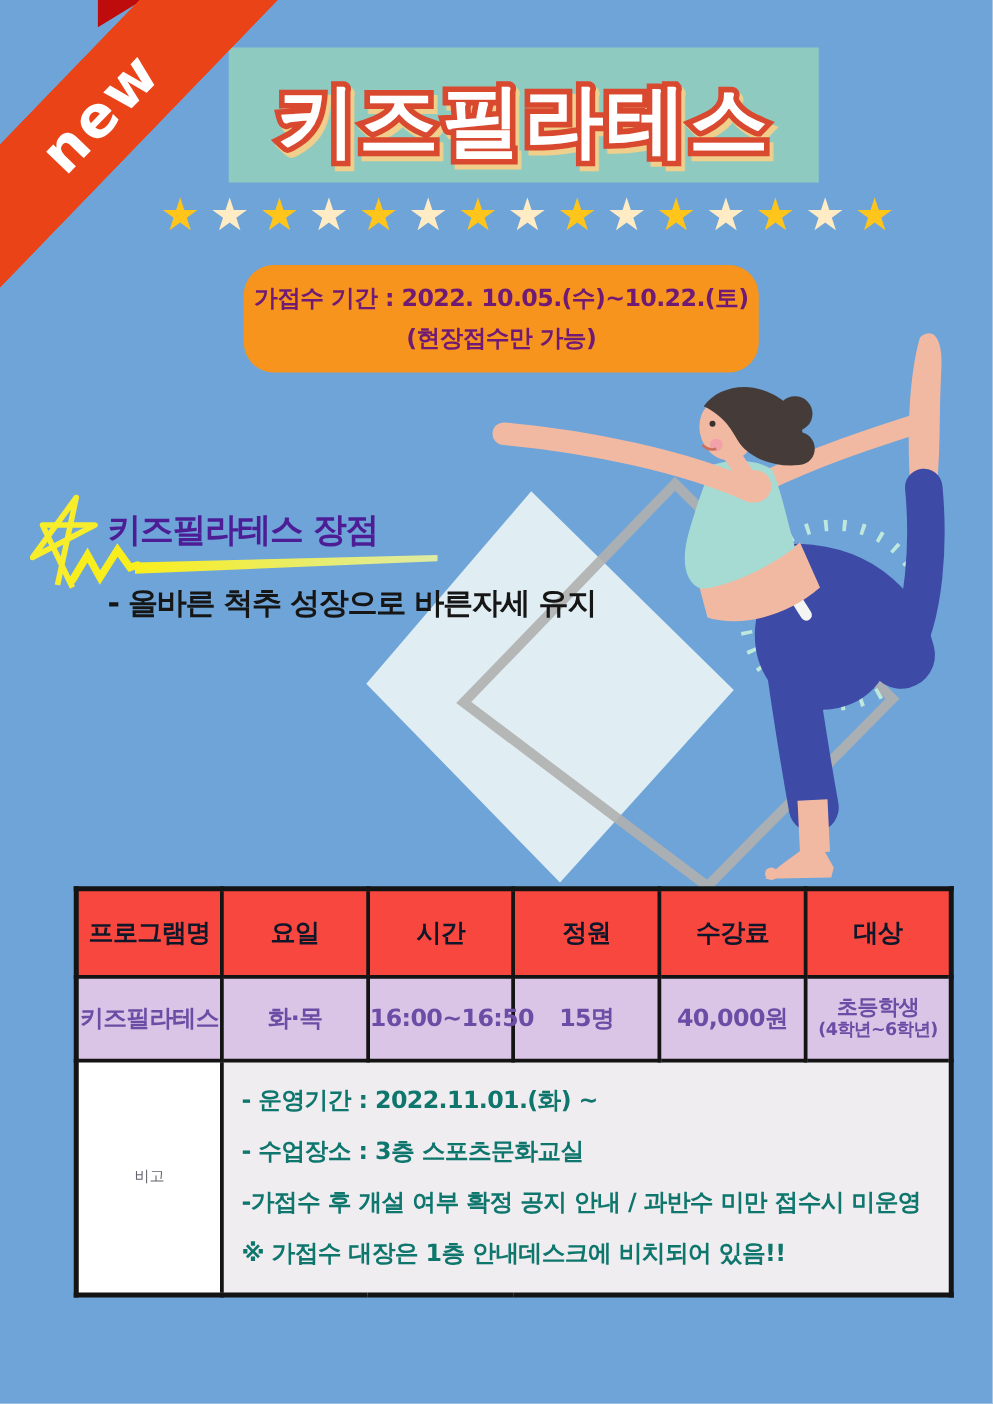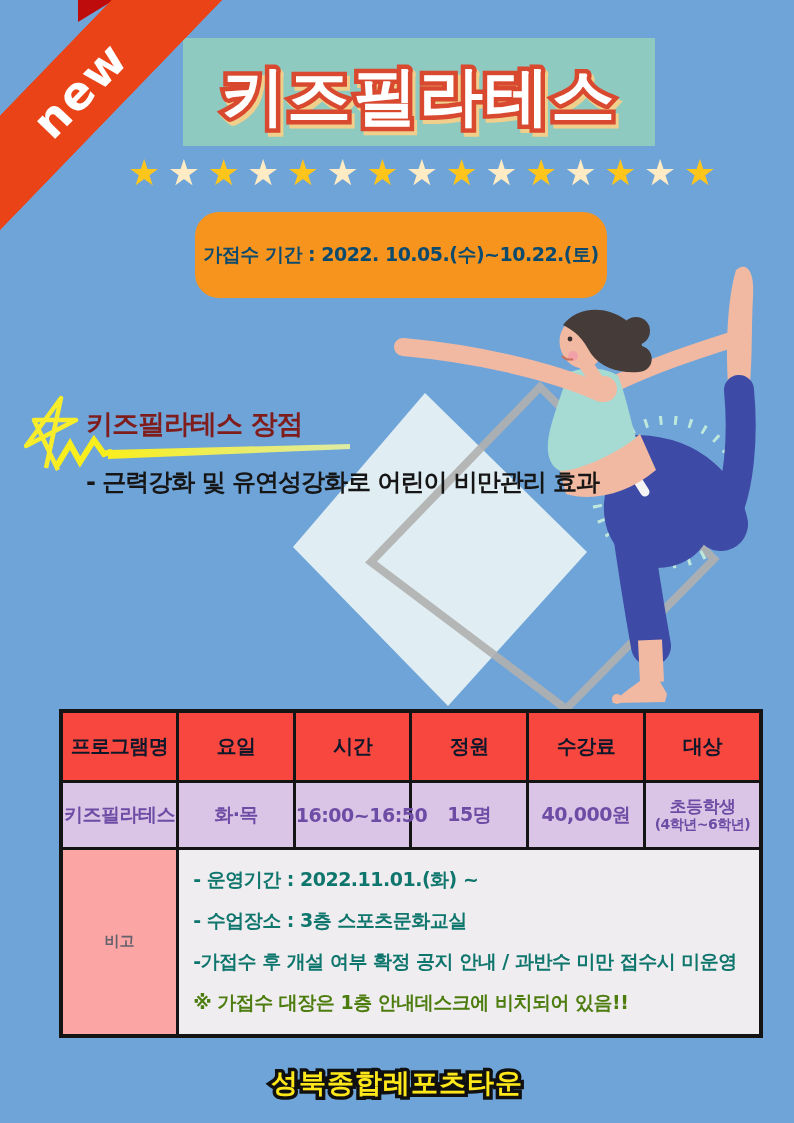--- a/index.html
+++ b/index.html
@@ -28,46 +28,46 @@
                 paint-order:stroke; letter-spacing:2px; }
 
   
   .stars { position:absolute; left:128px; top:152px; width:588px; height:42px; z-index:2;
            display:flex; justify-content:space-between; align-items:center; font-size:36px; line-height:1; }
 
   
   .notice { position:absolute; left:195px; top:212px; width:412px; height:86px; background:#F7941E;
             border-radius:24px; z-index:2; display:flex; flex-direction:column; justify-content:center;
             align-items:center; gap:6px; }
-  .notice div { font-size:19px; font-weight:800; color:#0c4a6e; letter-spacing:-0.5px; }
+  .notice div { font-size:19px; font-weight:800; color:#701a75; letter-spacing:-0.5px; }
 
   
   .benefit-head { position:absolute; left:86px; top:406px; font-size:27px; font-weight:800;
-                  color:#7f1d1d; letter-spacing:-1px; z-index:2; }
+                  color:#4c1d95; letter-spacing:-1px; z-index:2; }
   .benefit-underline { position:absolute; left:24px; top:392px; z-index:2; }
   .benefit-list { position:absolute; left:86px; top:452px; z-index:2; }
   .benefit-list div { font-size:24px; font-weight:800; color:#161616; letter-spacing:-1px;
                       height:59px; display:flex; align-items:center; }
 
   
   .sched { position:absolute; left:59px; top:709px; width:704px; z-index:2;
            border-collapse:collapse; table-layout:fixed; }
   .sched th, .sched td { border:3px solid #141414; text-align:center; vertical-align:middle; }
   .sched { border:4px solid #141414; }
   .sched thead th { background:#F8473E; color:#0f172a; font-size:20px; font-weight:800; height:70px;
                     letter-spacing:-0.5px; }
   .sched .data-row td { background:#DAC5E7; color:#6C4CA4; font-size:19px; font-weight:800; height:67px;
                         letter-spacing:-0.5px; }
   .sched .target-l1 { font-size:17px; line-height:1.2; }
   .sched .target-l2 { font-size:14px; line-height:1.2; }
-  .sched .note-label { background:#fca5a5; color:#62626C; font-size:15px; font-weight:700; }
+  .sched .note-label { background:#ffffff; color:#62626C; font-size:12px; font-weight:400; }
   .sched .note-cell { background:#EFEDEF; height:165px; text-align:left; padding:10px 8px 10px 14px; }
   .note-line { font-size:19px; font-weight:800; color:#0f766e; letter-spacing:-0.5px; height:41px;
                display:flex; align-items:center; }
-  .note-line.hl { color:#4d7c0f; }
+  .note-line.hl { color:#0f766e; }
 
   
   .footer { position:absolute; left:0; top:1062px; width:794px; z-index:2; text-align:center; }
   .footer-text { font-size:27px; font-weight:bold; fill:#FFE81A; stroke:#101010; stroke-width:7px;
                  paint-order:stroke; letter-spacing:1px; }
 </style>
 </head>
 <body>
 
 <div class="poster">
@@ -130,36 +130,37 @@
       <span style="color: rgb(255, 235, 196);">★</span>
       <span style="color: rgb(255, 197, 27);">★</span>
       <span style="color: rgb(255, 235, 196);">★</span>
       <span style="color: rgb(255, 197, 27);">★</span>
       <span style="color: rgb(255, 235, 196);">★</span>
       <span style="color: rgb(255, 197, 27);">★</span>
     </div>
 
   <div class="notice">
     <div>가접수 기간 : 2022. 10.05.(수)~10.22.(토)</div>
+    <div>(현장접수만 가능)</div>
   </div>
 
   <svg class="benefit-underline" width="330" height="80" viewBox="0 0 330 80">
     <defs>
       <linearGradient id="ug" x1="0" y1="0" x2="1" y2="0">
         <stop offset="0" stop-color="#F9EE1D"></stop>
         <stop offset="1" stop-color="#DDEBA4"></stop>
       </linearGradient>
     </defs>
     <path d="M 22 76 L 37 6 L 2 54 L 52 28 L 10 28 L 34 78" fill="none" stroke="#F8ED2A" stroke-width="4.5" stroke-linejoin="round"></path>
     <path d="M 34 72 L 46 52 L 56 70 L 70 48 L 80 62 L 86 60" fill="none" stroke="#F9EE1D" stroke-width="6" stroke-linecap="round"></path>
     <path d="M 84 58 L 326 52 L 326 57 L 84 67 Z" fill="url(#ug)"></path>
   </svg>
   <div class="benefit-head">키즈필라테스 장점</div>
   <div class="benefit-list">
-    <div>- 근력강화 및 유연성강화로 어린이 비만관리 효과</div>
+    <div>- 올바른 척추 성장으로 바른자세 유지</div>
   </div>
 
   <table class="sched">
     <thead>
       <tr>
         <th>프로그램명</th>
         <th>요일</th>
         <th>시간</th>
         <th>정원</th>
         <th>수강료</th>
@@ -183,19 +184,14 @@
         <td class="note-cell" colspan="5">
           <div class="note-line">- 운영기간 : 2022.11.01.(화) ~</div>
           <div class="note-line">- 수업장소 : 3층 스포츠문화교실</div>
           <div class="note-line">-가접수 후 개설 여부 확정 공지 안내 /  과반수 미만 접수시 미운영</div>
           <div class="note-line hl">※ 가접수 대장은 1층 안내데스크에 비치되어 있음!!</div>
         </td>
       </tr>
     </tbody>
   </table>
 
-  <div class="footer">
-    <svg width="794" height="42" viewBox="0 0 794 42">
-      <text class="footer-text" x="397" y="30" text-anchor="middle">성북종합레포츠타운</text>
-    </svg>
-  </div>
 
 </div>
 
 </body></html>

